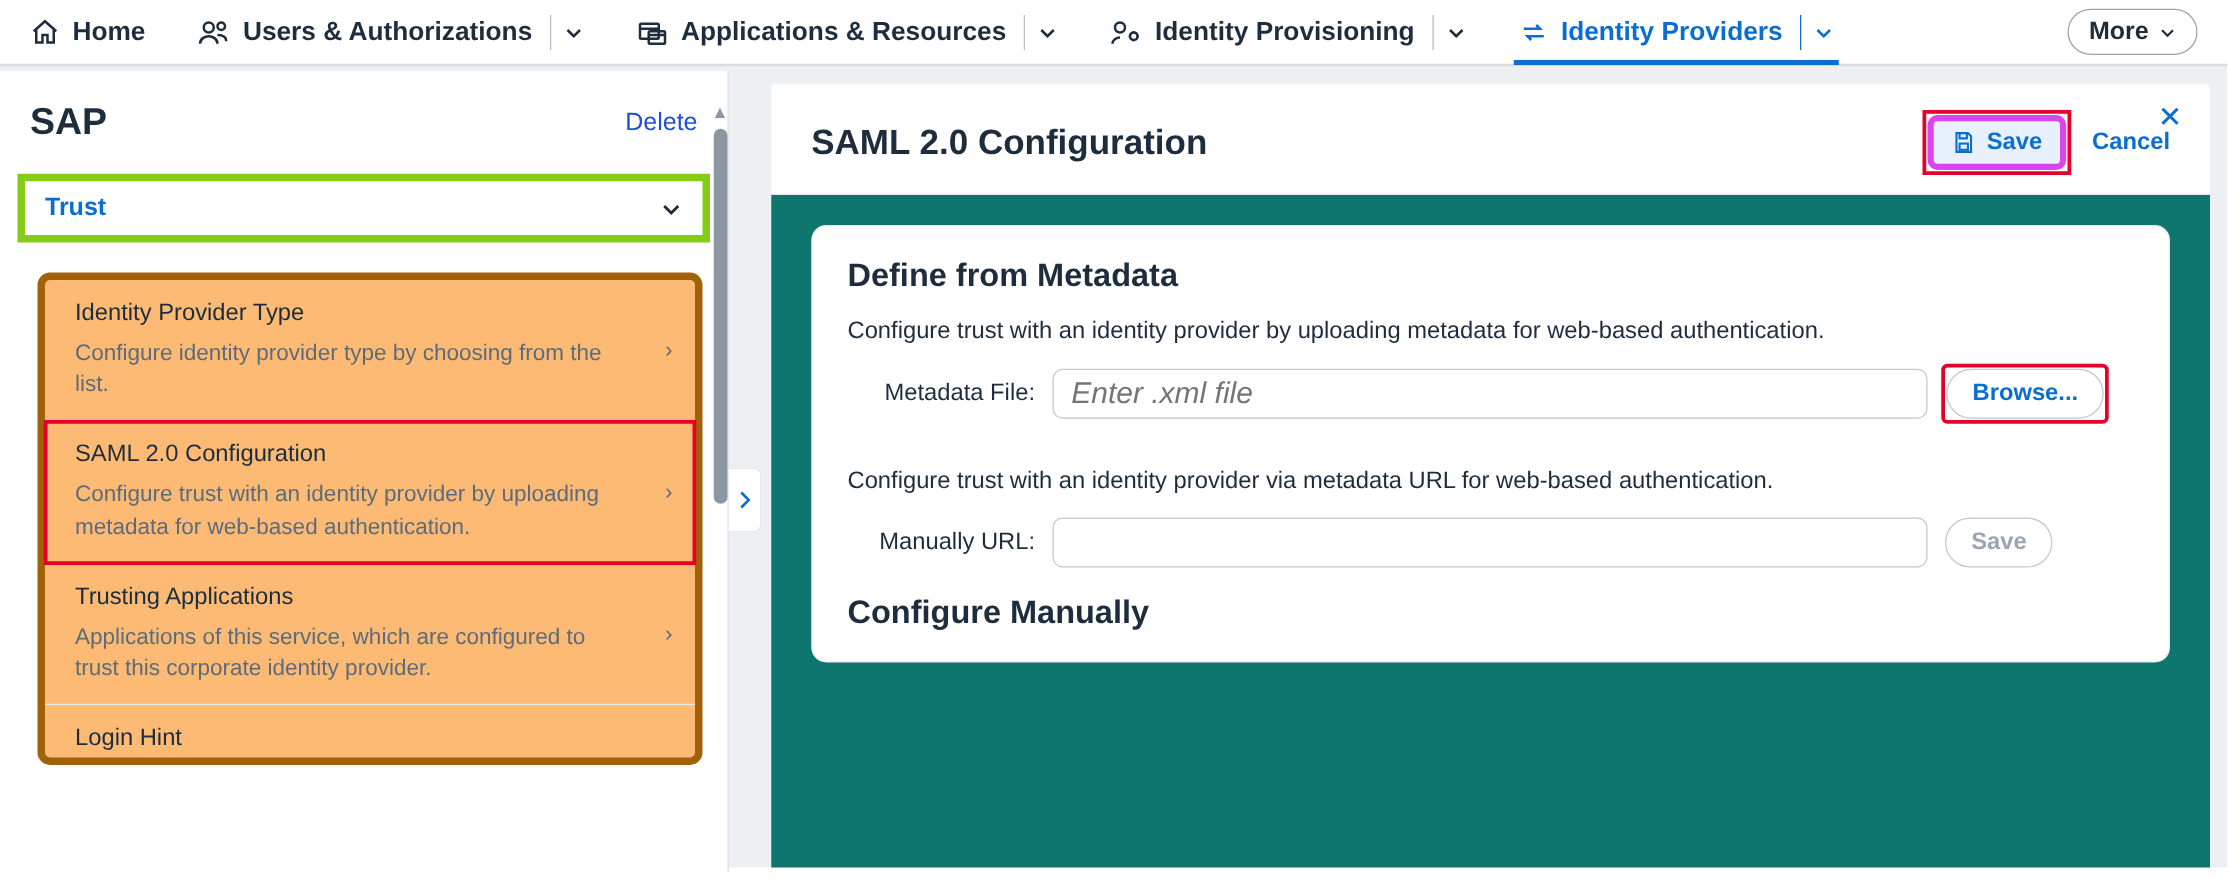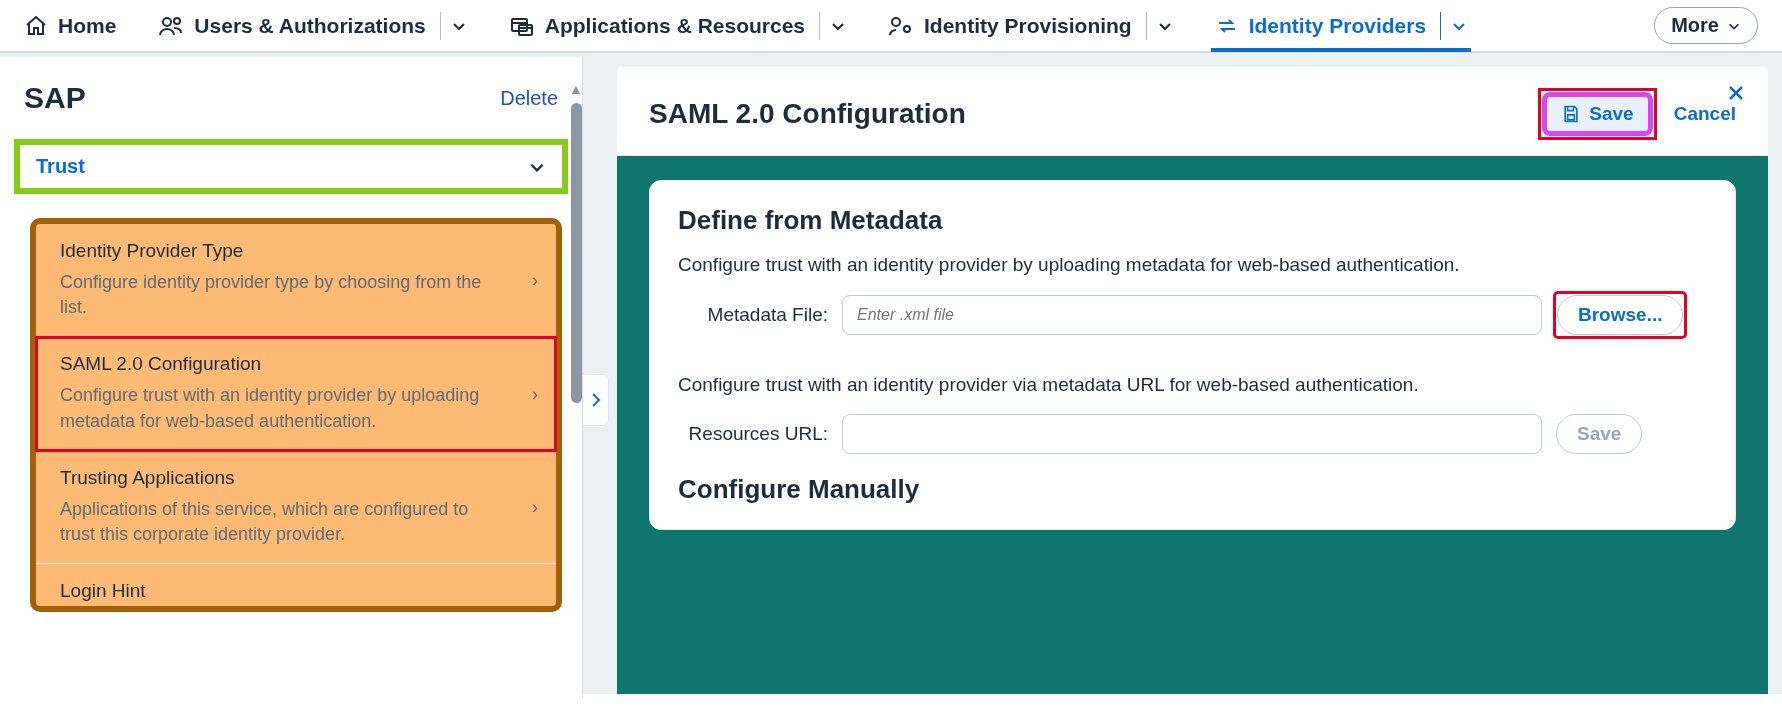--- a/index.html
+++ b/index.html
@@ -250,21 +250,21 @@
     text-align: right;
     font-size: 19px;
     color: #1d2d3e;
   }
   .text-input {
     flex: 1;
     height: 40px;
     border: 1px solid #c0c8d1;
     border-radius: 8px;
     padding: 0 14px;
-    font-size: 16px;
+    font-size: 24px;
     font-style: italic;
     color: #7f8997;
     background: #fff;
     max-width: 700px;
   }
   .text-input.noitalic { font-style: normal; }
   .browse-wrap {
     outline: 3px solid #e4002b;
     padding: 1px;
     border-radius: 2px;
@@ -456,21 +456,21 @@
         <div class="field-row">
           <div class="field-label">Metadata File:</div>
           <input class="text-input" placeholder="Enter .xml file" style="">
           <span class="browse-wrap">
             <button class="pill-btn primary">Browse...</button>
           </span>
         </div>
 
         <div class="card-desc">Configure trust with an identity provider via metadata URL for web-based authentication.</div>
         <div class="field-row" style="margin-bottom:20px">
-          <div class="field-label">Resources URL:</div>
+          <div class="field-label">Manually URL:</div>
           <input class="text-input noitalic" style="">
           <button class="pill-btn disabled">Save</button>
         </div>
 
         <div class="section2-title">Configure Manually</div>
       </div>
     </div>
   </div>
 </div>
 

